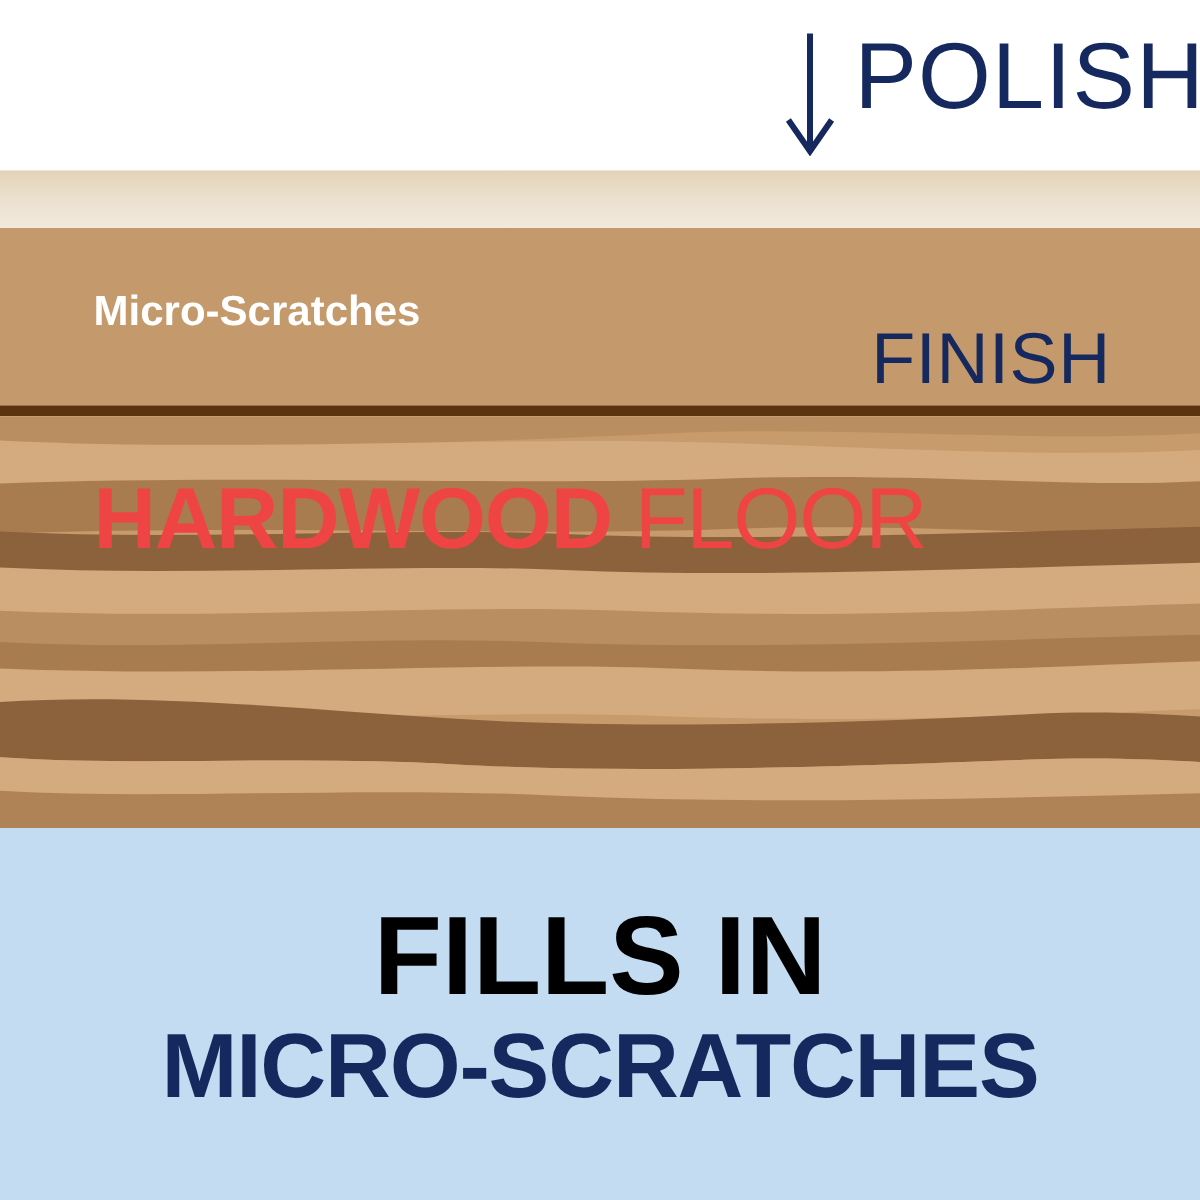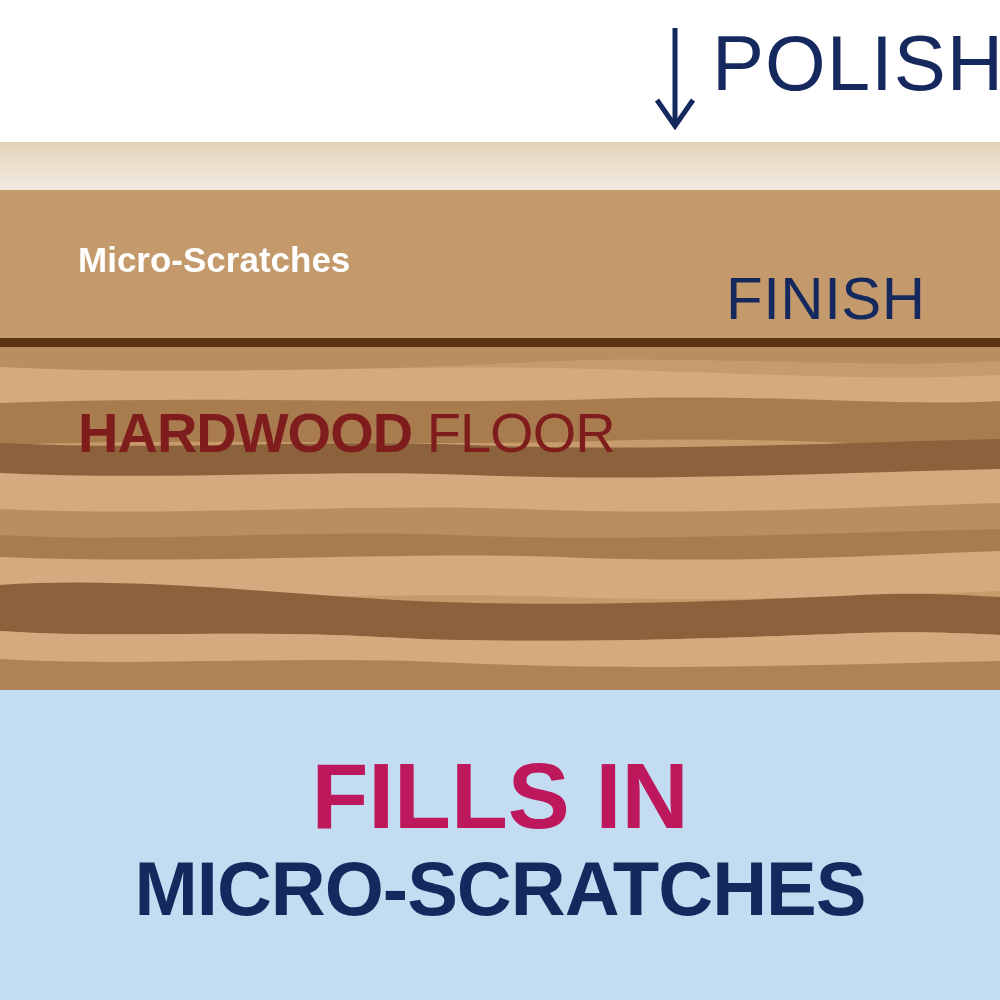--- a/index.html
+++ b/index.html
@@ -95,23 +95,23 @@
     overflow: hidden;
   }
   .wood-svg {
     position: absolute;
     left: 0; top: 0;
     width: 1000px; height: 343px;
   }
   .wood-title {
     position: absolute;
     left: 78px; top: 394px;
-    font-size: 56px;
+    font-size: 72px;
     line-height: 78px;
-    color: #7f1d1d;
+    color: #ef4444;
     white-space: nowrap;
     letter-spacing: -1px;
   }
   .wood-title .w-bold { font-weight: 700; }
   .wood-title .w-light { font-weight: 400; }
 
   
   .blue-panel {
     position: absolute;
     left: 0; top: 690px;
@@ -119,21 +119,21 @@
     background: #c3dcf2;
   }
   .headline-1 {
     position: absolute;
     left: 0; top: 748px;
     width: 1000px;
     text-align: center;
     font-size: 93px;
     line-height: 96px;
     font-weight: 700;
-    color: #be185d;
+    color: #000000;
     letter-spacing: 0px;
   }
   .headline-2 {
     position: absolute;
     left: 0; top: 848px;
     width: 1000px;
     text-align: center;
     font-size: 76px;
     line-height: 82px;
     font-weight: 700;

